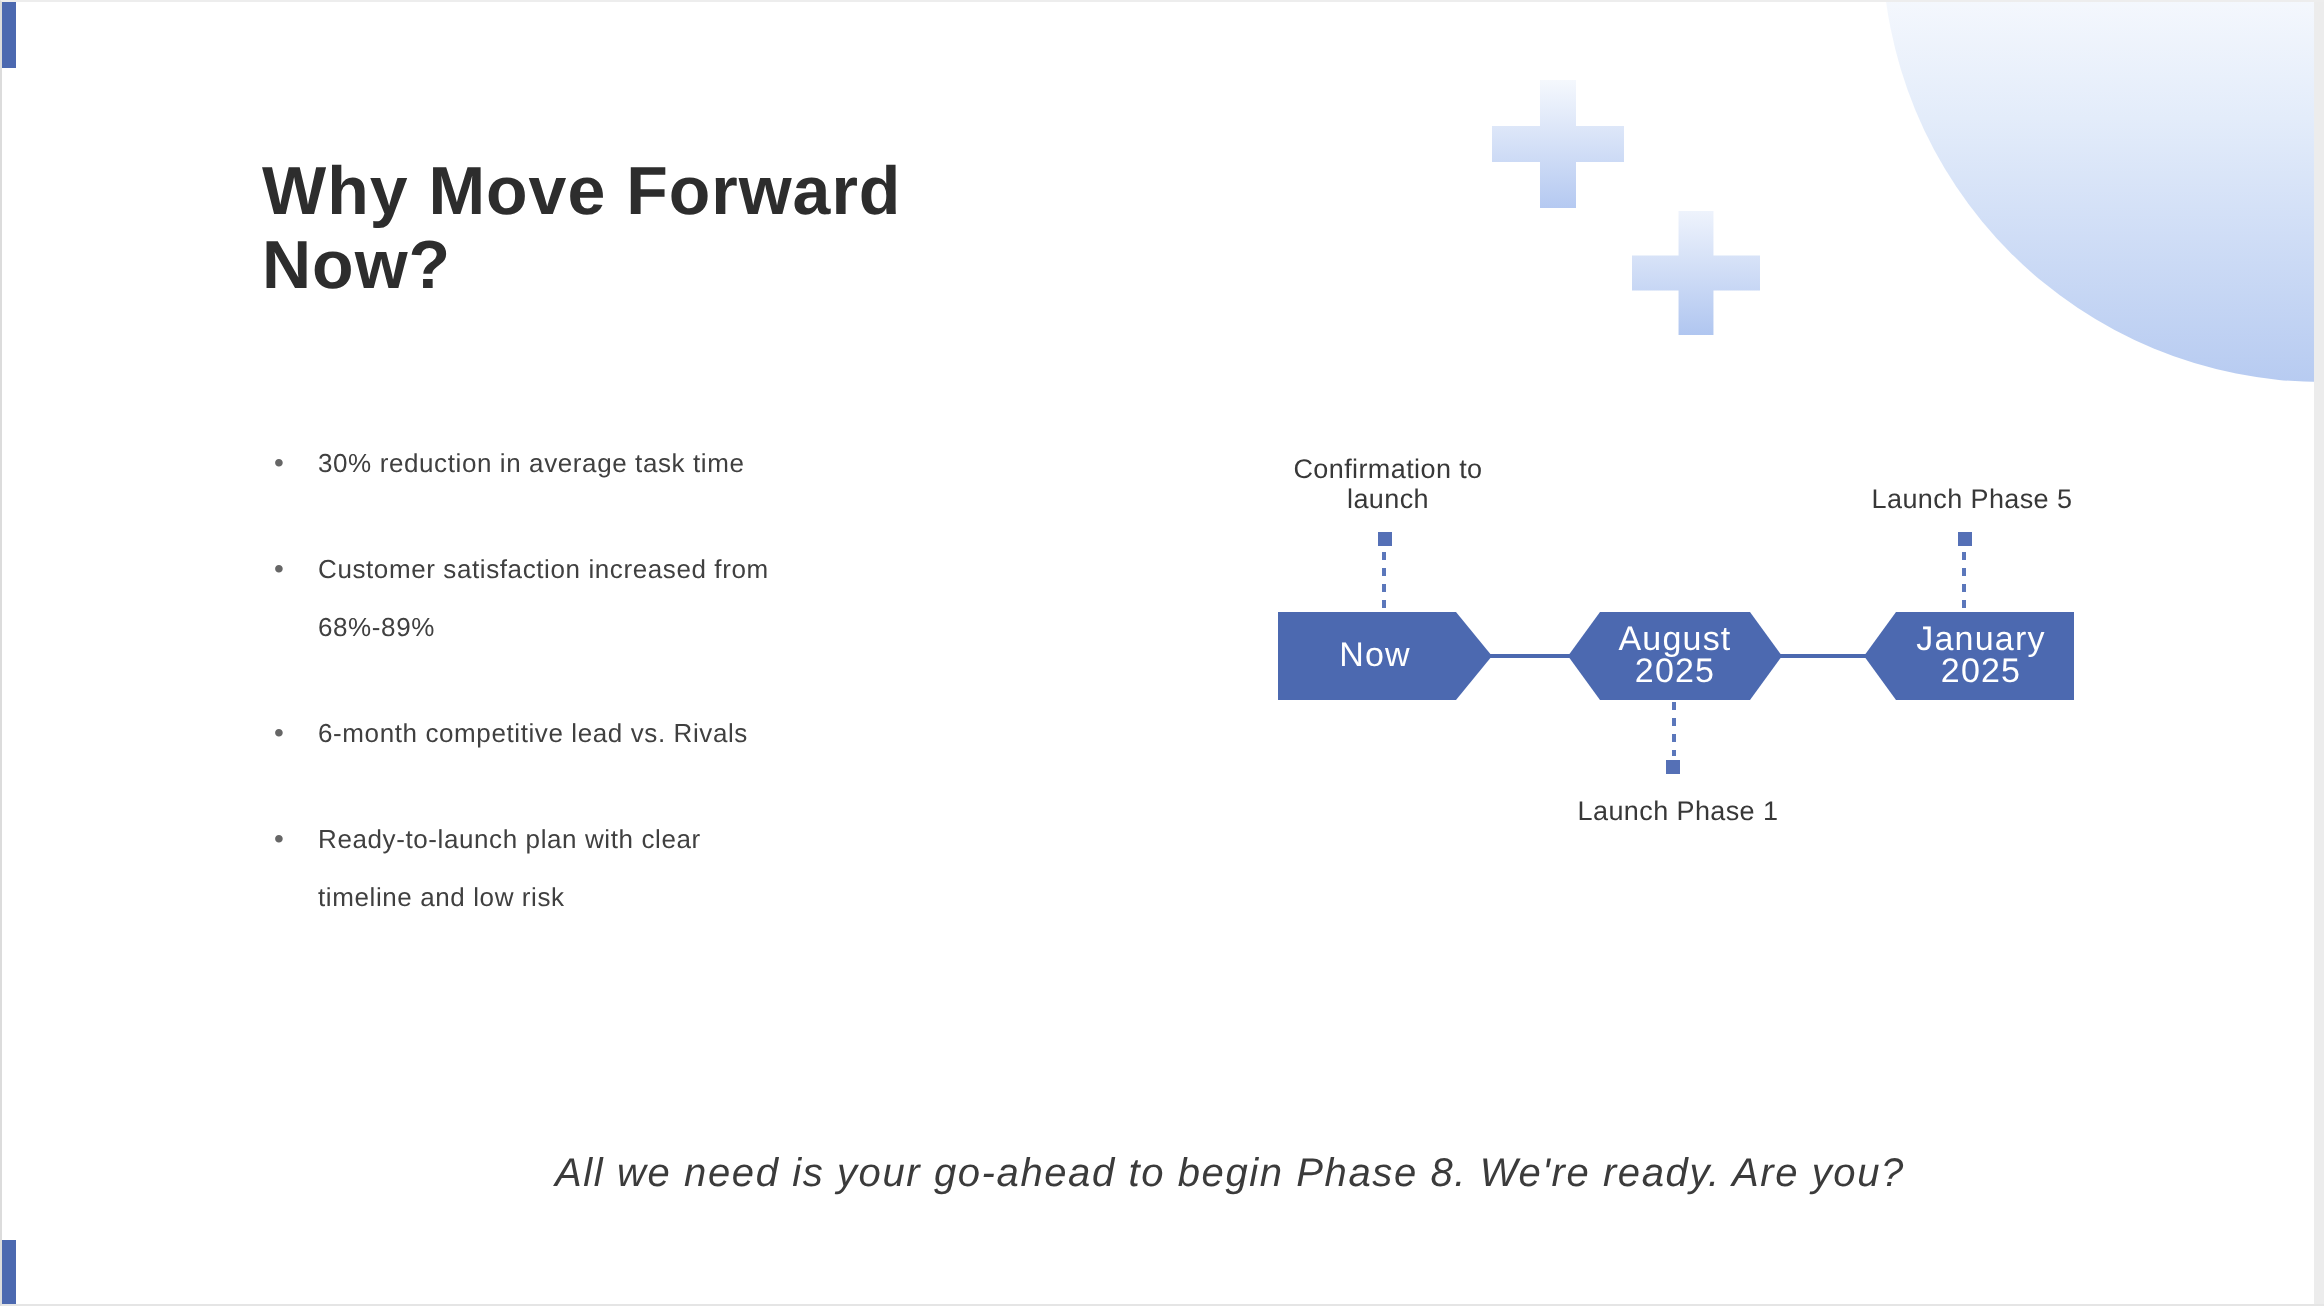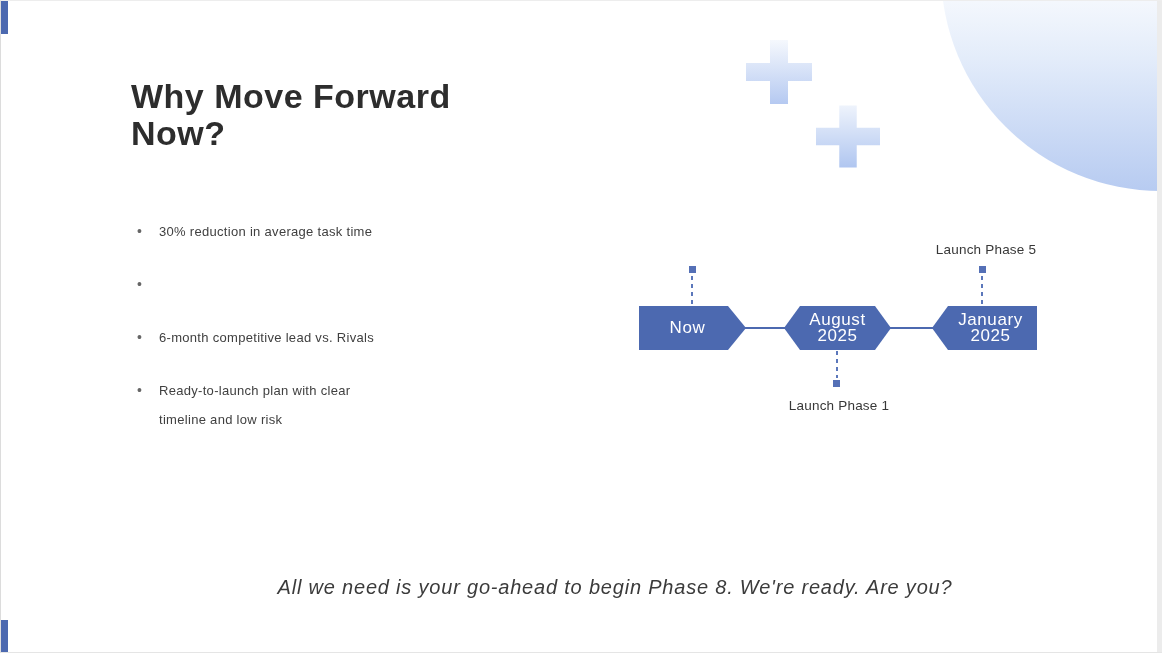--- a/index.html
+++ b/index.html
@@ -185,32 +185,36 @@
   <h1 class="title">Why Move Forward
 Now?</h1>
 
   <div class="bullets">
     <div class="bullet-item">
       <span class="bullet-dot">•</span>
       <span class="bullet-text">30% reduction in average task time</span>
     </div>
     <div class="bullet-item">
       <span class="bullet-dot">•</span>
+      <span class="bullet-text">Customer satisfaction increased from
+68%-89%</span>
     </div>
     <div class="bullet-item">
       <span class="bullet-dot">•</span>
       <span class="bullet-text">6-month competitive lead vs. Rivals</span>
     </div>
     <div class="bullet-item">
       <span class="bullet-dot">•</span>
       <span class="bullet-text">Ready-to-launch plan with clear
 timeline and low risk</span>
     </div>
   </div>
 
+  <div class="annotation ann-confirmation">Confirmation to
+launch</div>
   <div class="annotation ann-phase2">Launch Phase 5</div>
   <div class="annotation ann-phase1">Launch Phase 1</div>
 
   <div class="marker-square sq-1"></div>
   <div class="marker-square sq-2"></div>
   <div class="marker-square sq-3"></div>
 
   <div class="dash-line dash-1"></div>
   <div class="dash-line dash-2"></div>
   <div class="dash-line dash-3"></div>

